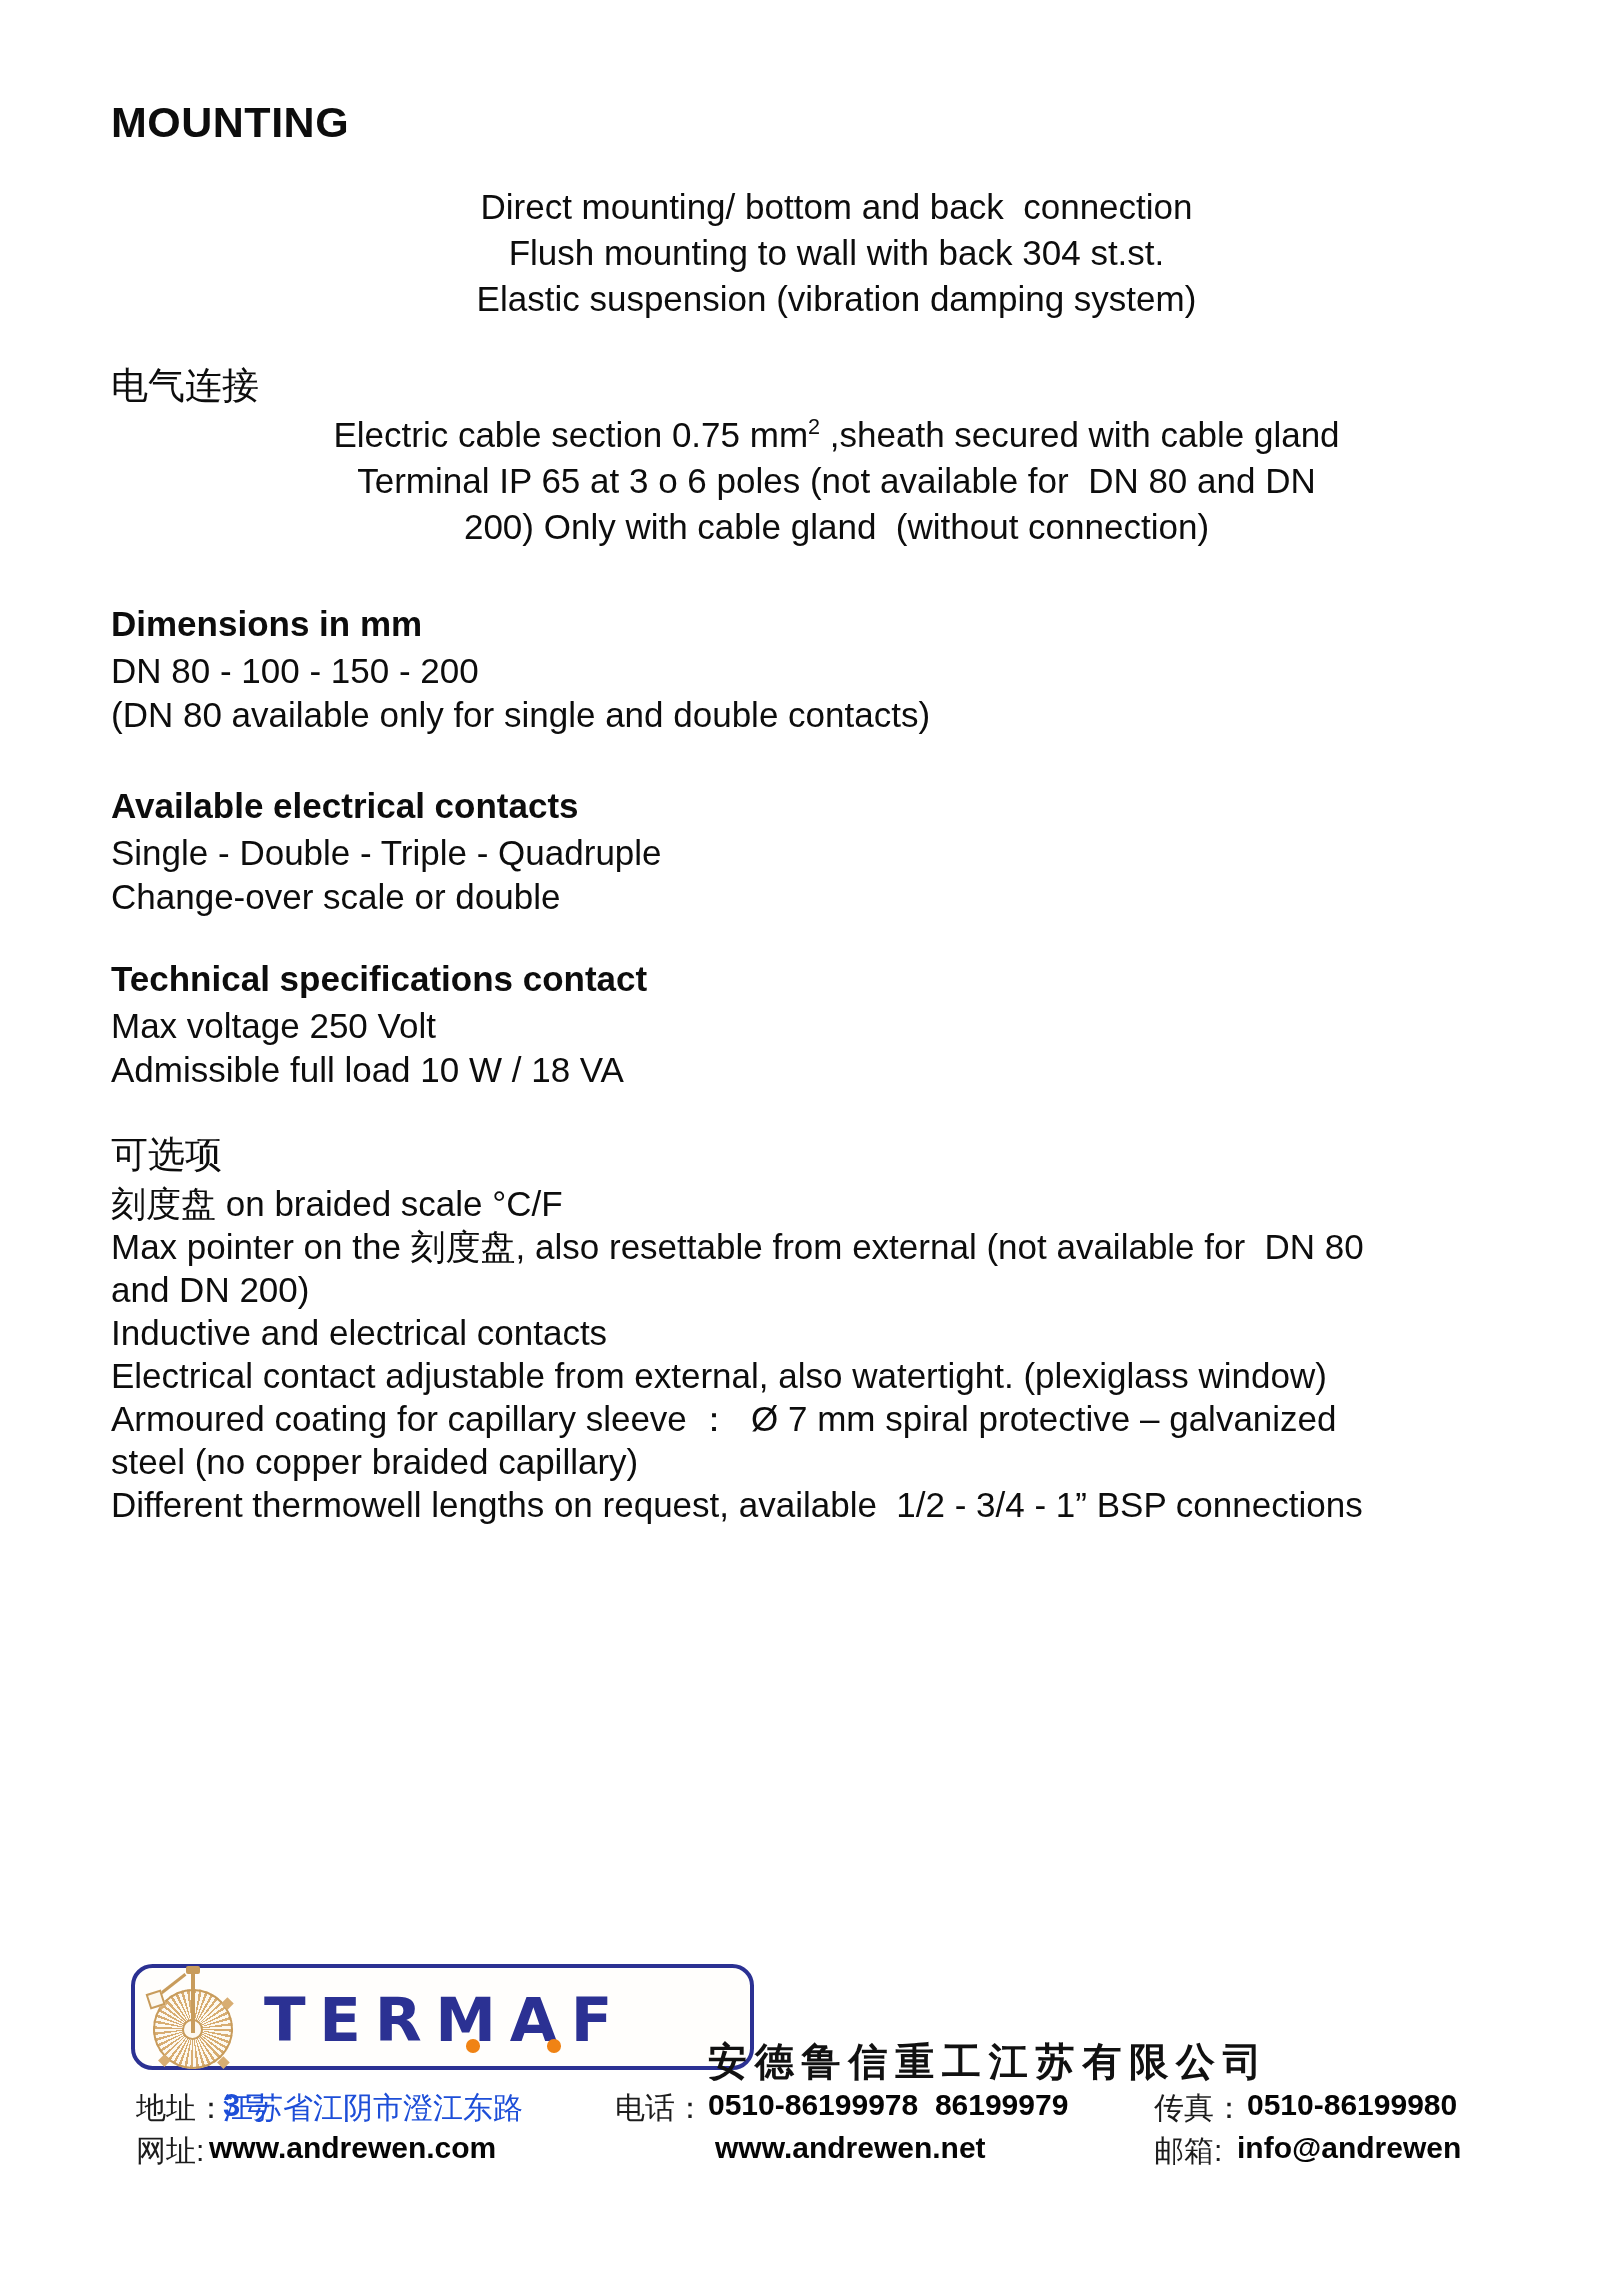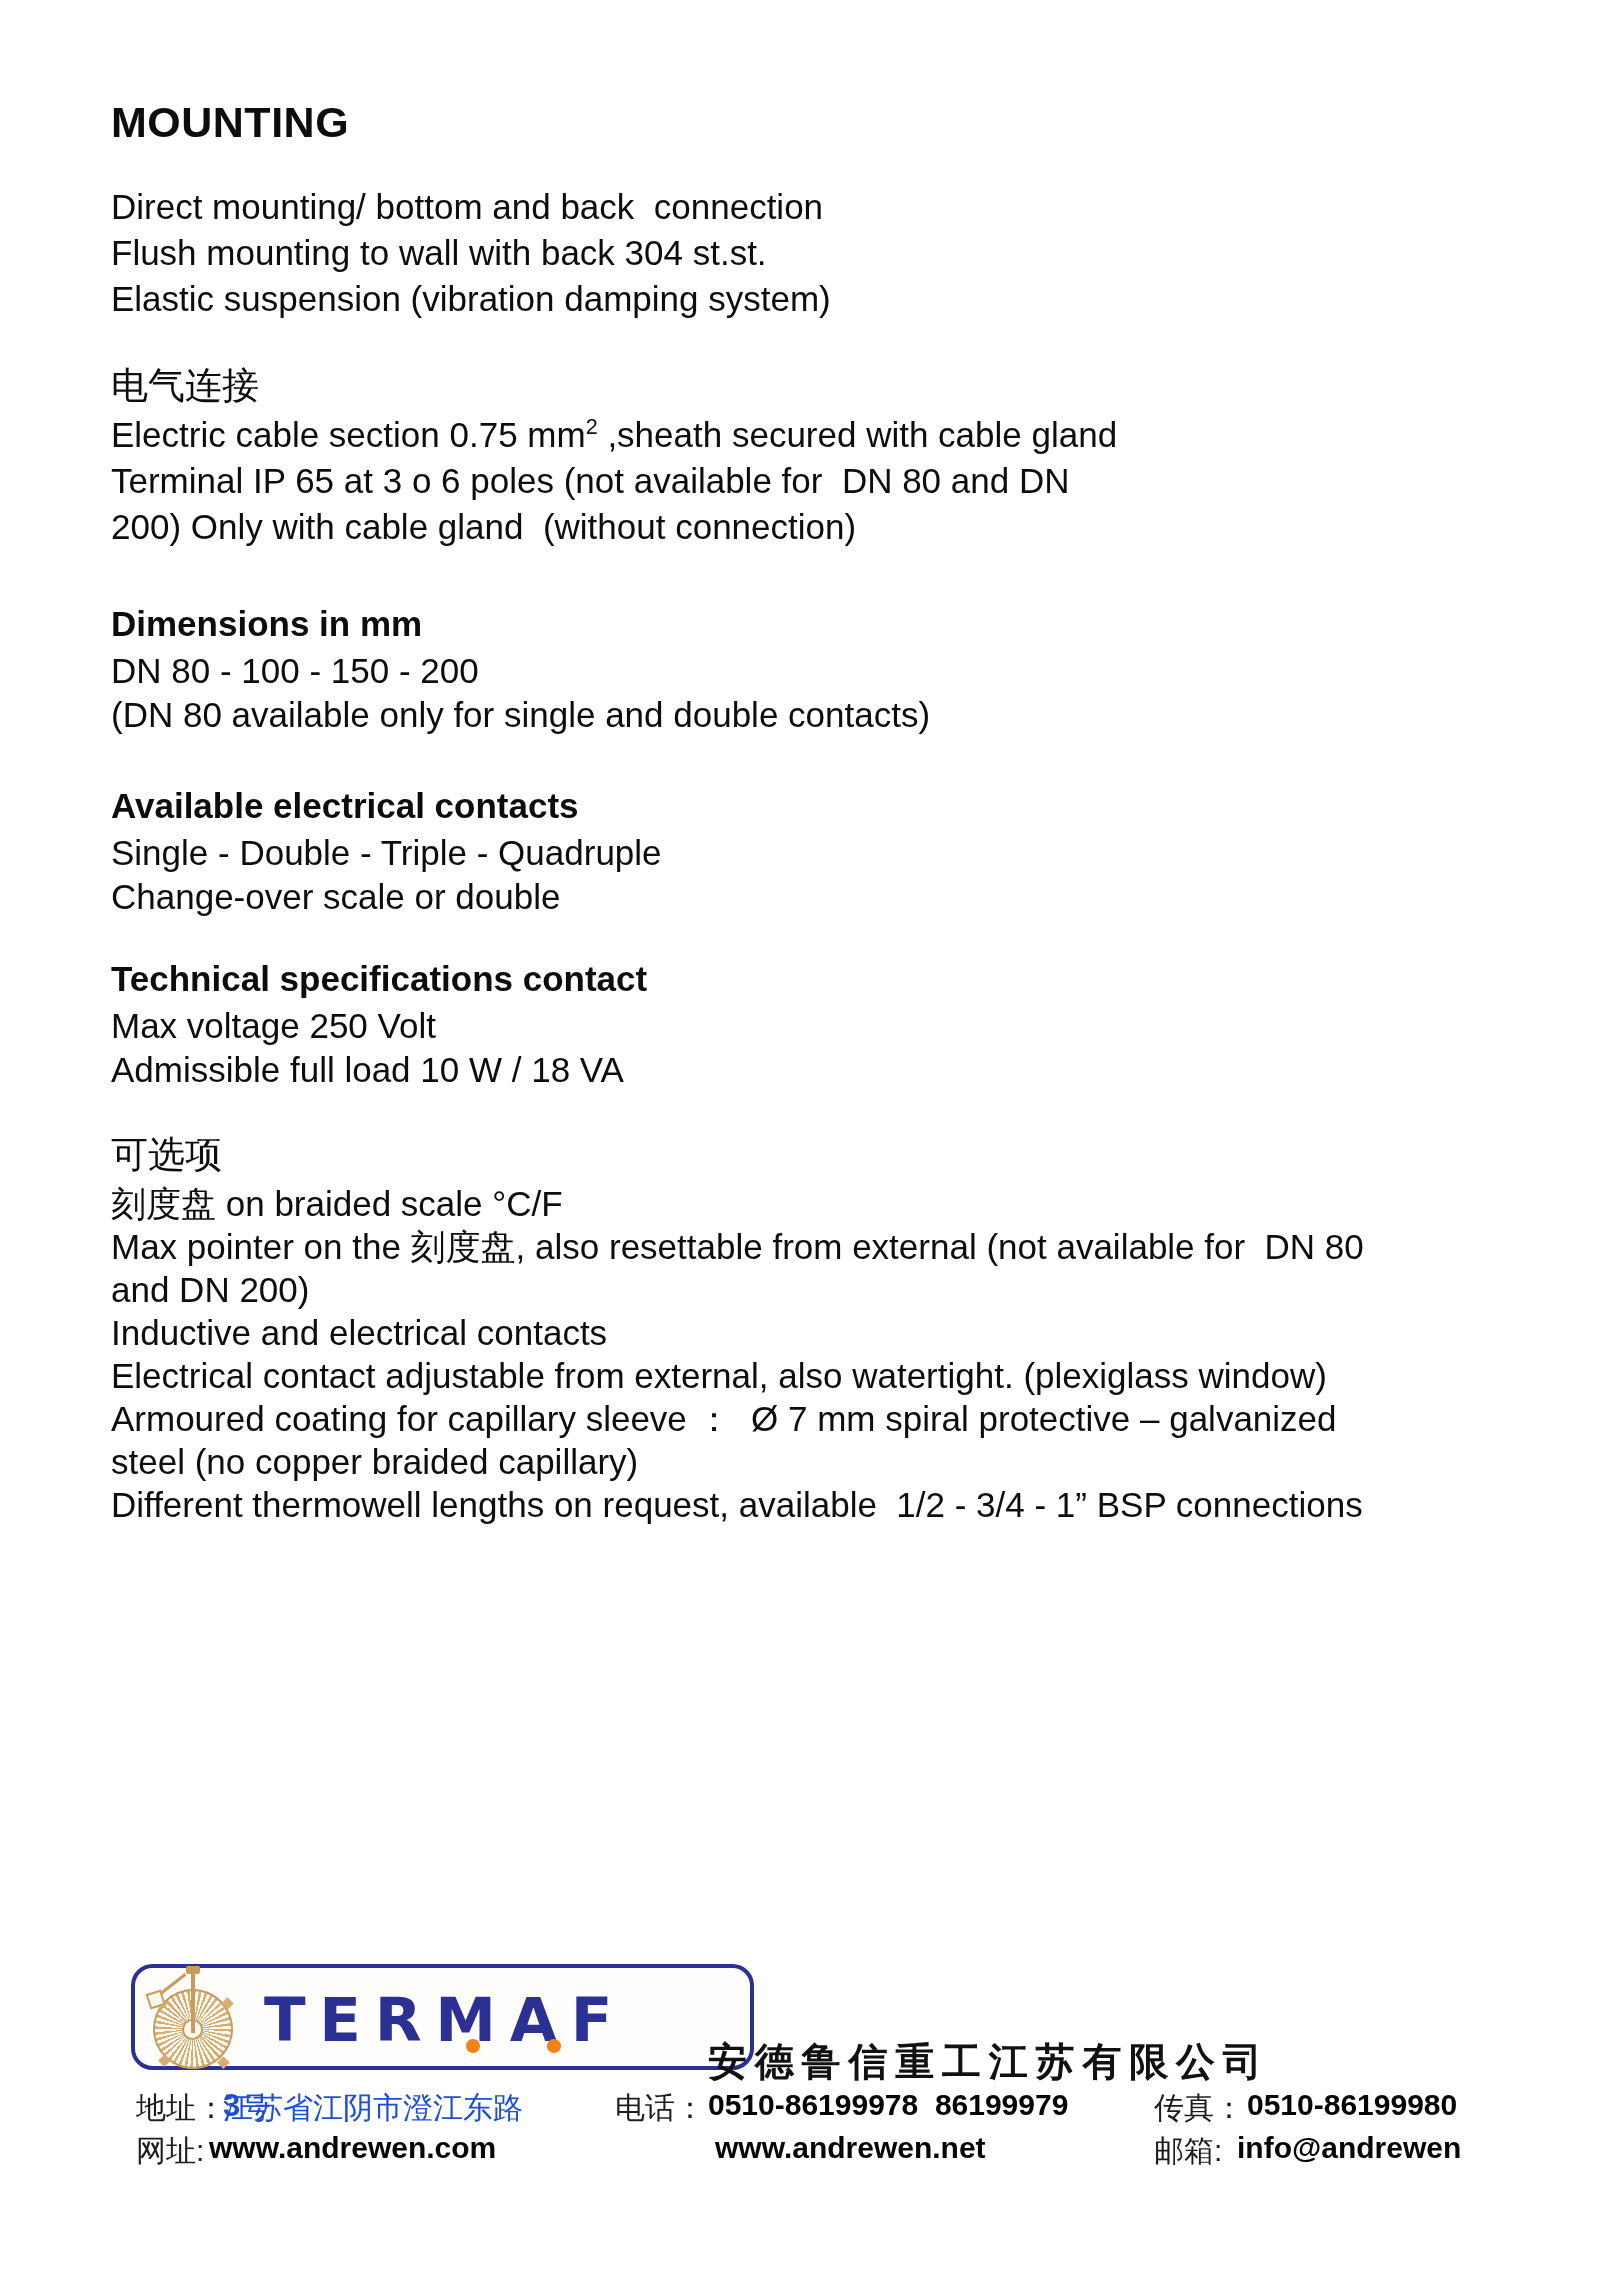--- a/index.html
+++ b/index.html
@@ -11,21 +11,21 @@
     color:#0d0d0d;
     overflow:hidden;
     margin:0 auto;
   }
   .title{
     position:absolute;left:111px;top:98px;
     font-size:43px;font-weight:bold;letter-spacing:0.5px;
     white-space:pre;
   }
   .block{position:absolute;left:111px;right:59px;}
-  .ln{font-size:35px;line-height:46px;white-space:pre;}
+  .ln{font-size:35px;line-height:46px;white-space:pre;text-align:center;}
   .ln-sm{font-size:35px;line-height:44px;white-space:pre;}
   .ln-opt{font-size:35px;line-height:43px;white-space:pre;}
   .cjk-heading{font-size:37px;line-height:53px;white-space:pre;}
   .bold-heading{font-size:35px;font-weight:bold;line-height:51px;white-space:pre;}
   sup.sq{font-size:21.6px;vertical-align:super;line-height:0;}
 
   
   .logo-box{
     position:absolute;left:131px;top:1964px;width:623px;height:106px;
     border:4.9px solid #2b3193;border-radius:21.6px;background:#fffefc;

